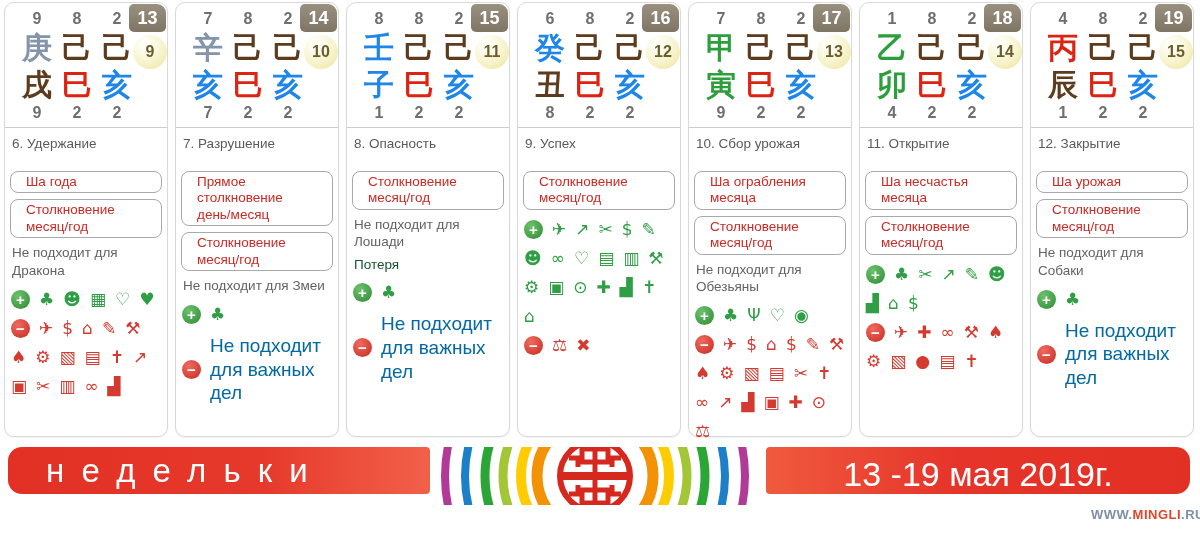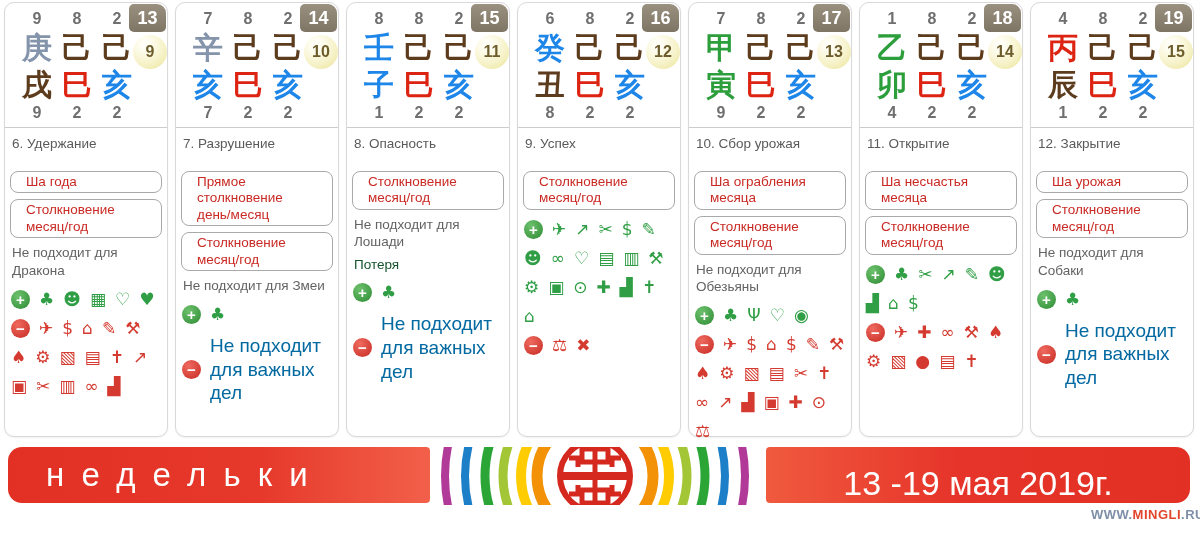--- a/index.html
+++ b/index.html
@@ -37,21 +37,21 @@
   .sign{width:19px;height:19px;border-radius:50%;flex:0 0 19px;color:#fff;font-size:15px;
         font-weight:700;display:flex;align-items:center;justify-content:center;line-height:1;}
   .sign.good{background:radial-gradient(circle at 35% 30%,#6cc06c,#2e8b34);}
   .sign.bad{background:radial-gradient(circle at 35% 30%,#ef6a5f,#c62a22);}
   .icon{font-size:17px;line-height:19px;font-family:"DejaVu Sans",sans-serif;}
   .icon.good{color:#2f9e44;} .icon.bad{color:#d43a2f;}
   .badtext{color:#0369a1;font-size:19px;line-height:1.25;max-width:120px;}
 
   
   #banner{position:absolute;top:447px;left:0;width:1200px;height:58px;}
-  .redbar{position:absolute;top:0;height:56px;display:flex;align-items:center;}
+  .redbar{position:absolute;top:0;height:47px;display:flex;align-items:center;}
   #bar-left{left:8px;width:422px;border-radius:14px 4px 4px 14px;
             background:linear-gradient(90deg,#e23024,#e6392b 60%,#f2604a);}
   #bar-right{left:766px;width:424px;border-radius:4px 14px 14px 4px;
              background:linear-gradient(90deg,#f05a3e,#e6342a 45%,#e23024);justify-content:center;align-items:flex-end;}
   #banner-title{color:#fff;font-size:33px;letter-spacing:0.52em;padding-left:38px;white-space:nowrap;}
   #banner-date{color:#fff;font-size:34px;white-space:nowrap;}
   #arcs{position:absolute;left:420px;top:0;}
 
   
   #footer{position:absolute;top:507px;left:15px;width:1190px;text-align:right;

